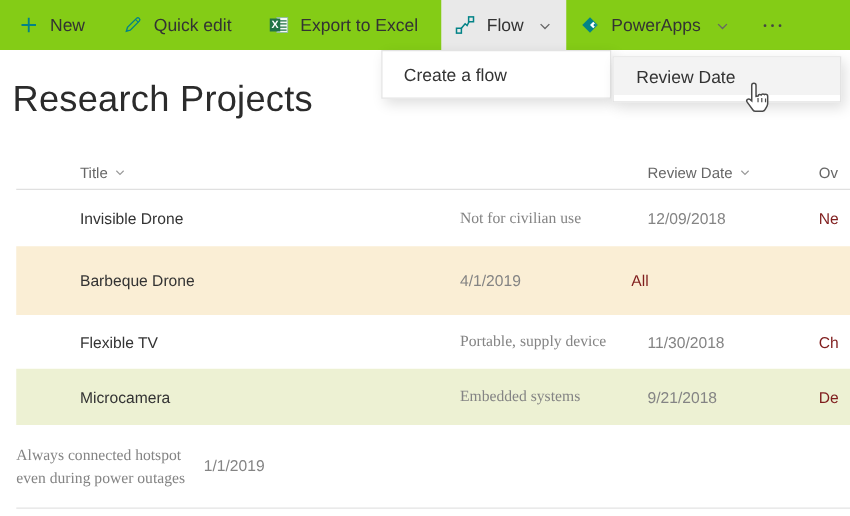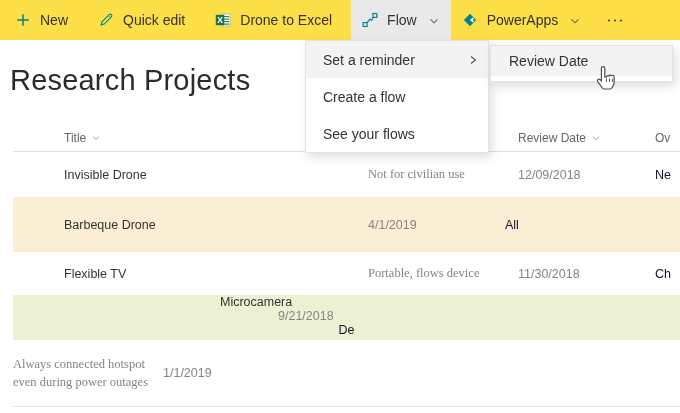--- a/index.html
+++ b/index.html
@@ -1,49 +1,49 @@
 <!DOCTYPE html>
 <html><head>
 <meta charset="utf-8">
 <style>
   * { margin:0; padding:0; box-sizing:border-box; }
   html,body { width:680px; height:413px; }
   body { font-family:"Liberation Sans", sans-serif; background:#fff; }
   #screen { position:relative; width:680px; height:413px; overflow:hidden; background:#fff; }
 
   
-  .cmdbar { position:absolute; top:0; left:0; right:0; height:40px; background:#fde047;
+  .cmdbar { position:absolute; top:0; left:0; right:0; height:40px; background:#84cc16;
             display:flex; align-items:stretch; padding-left:4px; }
   .cmd { display:flex; align-items:center; gap:9px; padding:0 11px; font-size:14px; color:#333; cursor:pointer; }
   .cmd.pressed { background:#e9e9e9;text-align:center; }
   .cmd .chev { margin-left:2px; margin-top:2px; }
   .cmd-gap { width:8px; }
 
   
   .page-title { position:absolute; top:64px; left:10px; font-size:29px; font-weight:400;
                 color:#2b2b2b; letter-spacing:0.2px; }
 
   
   .table { position:absolute; top:125px; left:0; right:0; }
   .thead { margin-left:13px; height:27px; display:flex; align-items:center;
            border-bottom:1px solid #e0e0e0; font-size:12px; color:#666; }
   .hcell { display:flex; align-items:center; gap:5px; cursor:pointer; }
   .row { margin-left:13px; display:flex; align-items:center; font-size:12.5px; }
   .row.cream { background:#faeed5; }
-  .row.green { background:#edf1d3;flex-direction:column; }
+  .row.green { background:#edf1d3; }
   .rows .row:nth-child(1) { height:45px; }
   .rows .row:nth-child(2) { height:55px; }
   .rows .row:nth-child(3) { height:43px; }
   .rows .row:nth-child(4) { height:45px; }
   .rows .row:nth-child(5) { height:67px; border-bottom:1px solid #e4e4e4; }
   .c-title  { padding-left:51px; width:355px; color:#333; }
   .thead .c-title { color:#666; padding-left:51px; width:355px; }
   .c-desc   { width:150px; color:#848484; line-height:1.45; padding-right:14px;font-family:Liberation Serif, serif; }
   .c-date   { width:137px; color:#848484; }
-  .c-owner  { flex:1; color:#0f172a; white-space:nowrap; overflow:hidden; }
+  .c-owner  { flex:1; color:#7f1d1d; white-space:nowrap; overflow:hidden; }
   .thead .c-date, .thead .c-owner { color:#666; }
 
   
   .flow-menu { position:absolute; left:305px; top:40px; width:184px; background:#fff;
                border:1px solid #e3e3e3; box-shadow:3px 4px 10px rgba(0,0,0,0.13); z-index:10; }
   .menu-item { height:37px; display:flex; align-items:center; padding:0 10px 0 17px;
                font-size:14px; color:#333; cursor:pointer; }
   .menu-item.hovered { background:#f3f3f3; }
   .menu-item .grow { flex:1; }
 
@@ -80,21 +80,21 @@
       <span>Quick edit</span>
     </div>
     <div class="cmd-gap"></div>
     <div class="cmd">
       <svg class="icon16" viewBox="0 0 16 16">
         <rect x="6.5" y="2" width="8.7" height="12" fill="#f4f9f6" stroke="#8fbaa3" stroke-width="0.7"></rect>
         <path d="M7.3 4.6h7M7.3 7.1h7M7.3 9.6h7M7.3 12.1h7" stroke="#217346" stroke-width="1"></path>
         <rect x="0.8" y="2.8" width="8.4" height="10.4" fill="#217346"></rect>
         <text x="5" y="10.8" fill="#fff" font-size="8.5" font-weight="bold" text-anchor="middle" font-family="Liberation Sans, sans-serif">X</text>
       </svg>
-      <span>Drone to Excel</span>
+      <span>Export to Excel</span>
     </div>
     <div class="cmd-gap"></div>
     <div class="cmd pressed">
       <svg class="icon16" viewBox="0 0 16 16">
         <rect x="1.2" y="10.6" width="3.9" height="3.9" fill="none" stroke="#038387" stroke-width="1.2"></rect>
         <rect x="10.9" y="1.5" width="3.9" height="3.9" fill="none" stroke="#038387" stroke-width="1.2"></rect>
         <path d="M5.1 10.6 L8.1 7 L9.7 8.4 L11.2 5.4" fill="none" stroke="#038387" stroke-width="1.2"></path>
       </svg>
       <span>Flow</span>
       <svg class="chev" width="12" height="12" viewBox="0 0 12 12">
@@ -150,50 +150,41 @@
         <div class="c-date">12/09/2018</div>
         <div class="c-owner">Ne</div>
       </div>
       <div class="row cream">
         <div class="c-title">Barbeque Drone</div>
         <div class="c-date">4/1/2019</div>
         <div class="c-owner">All</div>
       </div>
       <div class="row">
         <div class="c-title">Flexible TV</div>
-        <div class="c-desc">Portable, flows device</div>
+        <div class="c-desc">Portable, supply device</div>
         <div class="c-date">11/30/2018</div>
         <div class="c-owner">Ch</div>
       </div>
       <div class="row green">
         <div class="c-title">Microcamera</div>
+        <div class="c-desc">Embedded systems</div>
         <div class="c-date">9/21/2018</div>
         <div class="c-owner">De</div>
       </div>
       <div class="row">
         <div class="c-desc">Always connected hotspot even during power outages</div>
         <div class="c-date">1/1/2019</div>
         <div class="c-owner"></div>
       </div>
     </div>
   </div>
 
   <div class="flow-menu">
-    <div class="menu-item hovered">
-      <span>Set a reminder</span>
-      <span class="grow"></span>
-      <svg width="10" height="12" viewBox="0 0 10 12">
-        <path d="M3 2.5 L7.5 6 L3 9.5" fill="none" stroke="#555" stroke-width="1.1"></path>
-      </svg>
-    </div>
     <div class="menu-item">
       <span>Create a flow</span>
-    </div>
-    <div class="menu-item">
-      <span>See your flows</span>
     </div>
   </div>
 
   <div class="submenu">
     <div class="submenu-item">
       <span>Review Date</span>
     </div>
   </div>
 
   <div class="cursor">

